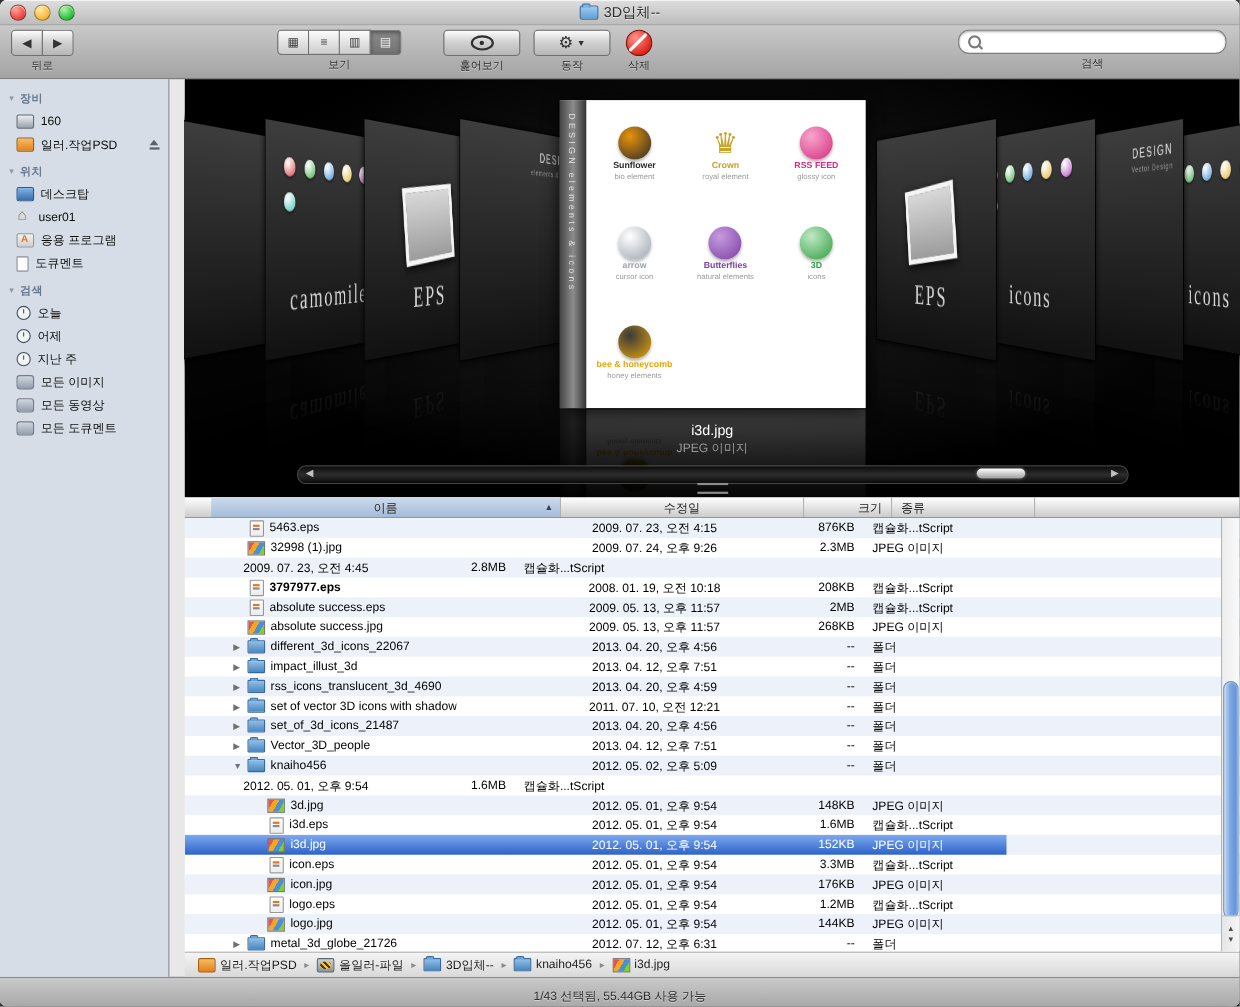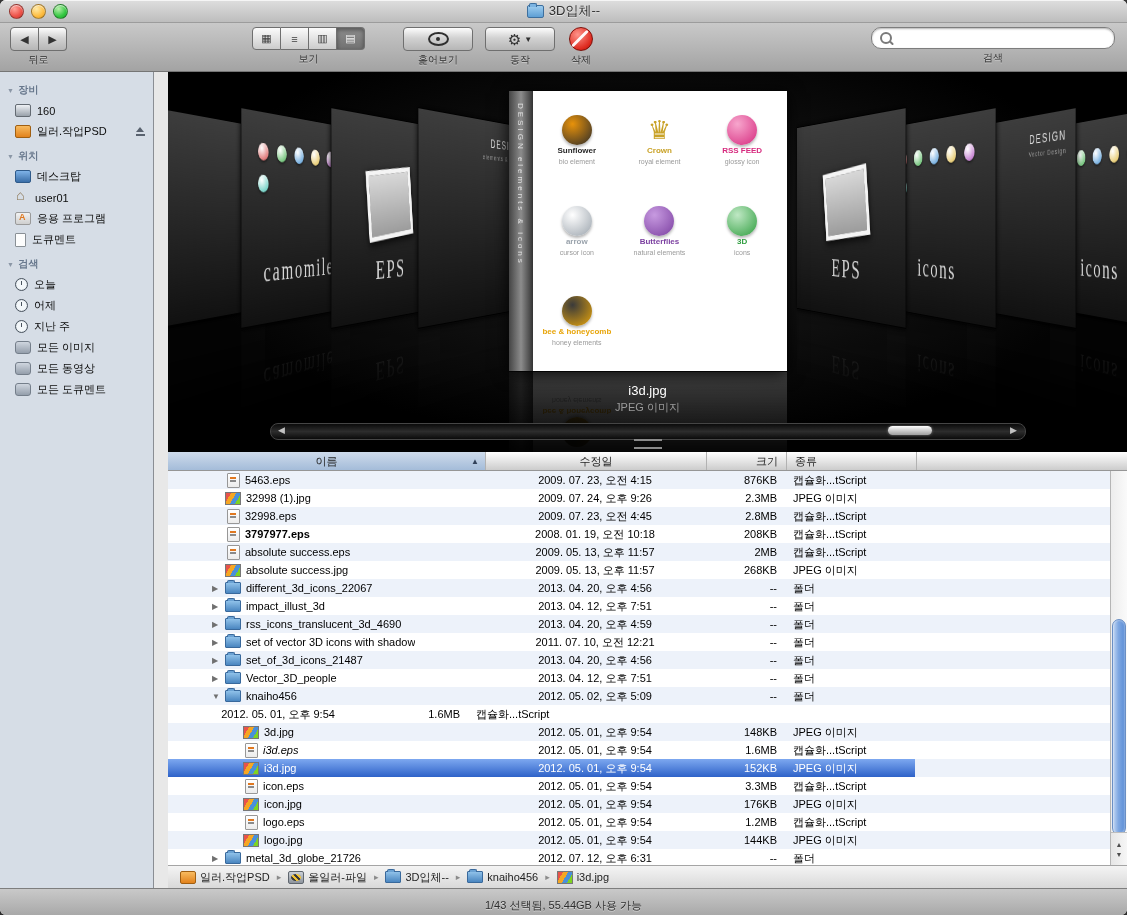--- a/index.html
+++ b/index.html
@@ -100,21 +100,21 @@
   .cf-hscroll{position:absolute;left:50%;transform:translateX(-50%);top:351px;width:754px;height:15px;border-radius:8px;background:linear-gradient(#0b0b0b,#2d2d2d 50%,#0b0b0b);border:1px solid #454545;z-index:12;}
   .cf-arrow{position:absolute;top:0;height:13px;line-height:13px;color:#c2c2c2;font-size:9px;width:16px;text-align:center;}
   .cf-arrow.left{left:3px;}
   .cf-arrow.right{right:3px;}
   .cf-thumb{position:absolute;left:617px;top:2px;width:44px;height:9px;border-radius:5px;background:linear-gradient(#fefefe,#9e9e9e);box-shadow:0 0 3px rgba(255,255,255,.4);}
   .cf-grip{position:absolute;left:50%;transform:translateX(-50%);bottom:3px;width:28px;height:6px;z-index:12;border-top:2px solid #8b8b8b;border-bottom:2px solid #8b8b8b;}
 
   
   .lheader{height:18px;display:flex;background:linear-gradient(#ffffff,#cccccc);border-bottom:1px solid #969696;font-size:11px;color:#1e1e1e;flex-shrink:0;}
   .hcol{display:flex;align-items:center;justify-content:center;border-right:1px solid #b2b2b2;height:100%;position:relative;}
-  .hcol.name{width:317px;background:linear-gradient(#cedbeb,#a4bcd9);}
+  .hcol.name{width:317px;background:linear-gradient(#cedbeb,#a4bcd9);margin-left:24px;}
   .sortarrow{position:absolute;right:6px;font-size:8px;color:#32425a;}
   .hcol.date{width:220px;}
   .hcol.size{width:80px;justify-content:flex-end;padding-right:8px;box-sizing:border-box;}
   .hcol.kind{width:130px;justify-content:flex-start;padding-left:8px;box-sizing:border-box;}
   .hcol.rest{flex:1;border-right:none;}
   .listwrap{flex:1;position:relative;background:#fff;overflow:hidden;}
   .rows{position:absolute;inset:0;}
   .row{height:18px;display:flex;align-items:center;font-size:11px;color:#000;}
   .row.odd{background-color:#edf2fa;}
   .row.selected{background-image:linear-gradient(#7da8f0,#2e62c8);background-size:747px 100%;background-repeat:no-repeat;color:#fff;}
@@ -411,25 +411,20 @@
                 <span class="tri"></span>
                 <span class="fileicon icon-jpg"></span>
                 <span class="fname">32998 (1).jpg</span>
               </div>
               <div class="c-date">2009. 07. 24, 오후 9:26</div>
               <div class="c-size">2.3MB</div>
               <div class="c-kind">JPEG 이미지</div>
               <div class="c-rest"></div>
             </div>
             <div class="row odd">
-              <div class="c-name" style="padding-left: 44px;">
-                <span class="tri"></span>
-                <span class="fileicon icon-eps"></span>
-                <span class="fname">32998.eps</span>
-              </div>
               <div class="c-date">2009. 07. 23, 오전 4:45</div>
               <div class="c-size">2.8MB</div>
               <div class="c-kind">캡슐화...tScript</div>
               <div class="c-rest"></div>
             </div>
             <div class="row">
               <div class="c-name" style="padding-left: 44px; font-weight: bold;">
                 <span class="tri"></span>
                 <span class="fileicon icon-eps"></span>
                 <span class="fname">3797977.eps</span>
@@ -549,21 +544,21 @@
                 <span class="tri"></span>
                 <span class="fileicon icon-jpg"></span>
                 <span class="fname">3d.jpg</span>
               </div>
               <div class="c-date">2012. 05. 01, 오후 9:54</div>
               <div class="c-size">148KB</div>
               <div class="c-kind">JPEG 이미지</div>
               <div class="c-rest"></div>
             </div>
             <div class="row">
-              <div class="c-name" style="padding-left: 62px; font-style: italic;">
+              <div class="c-name" style="padding-left: 62px;">
                 <span class="tri"></span>
                 <span class="fileicon icon-eps"></span>
                 <span class="fname">i3d.eps</span>
               </div>
               <div class="c-date">2012. 05. 01, 오후 9:54</div>
               <div class="c-size">1.6MB</div>
               <div class="c-kind">캡슐화...tScript</div>
               <div class="c-rest"></div>
             </div>
             <div class="row odd selected">

